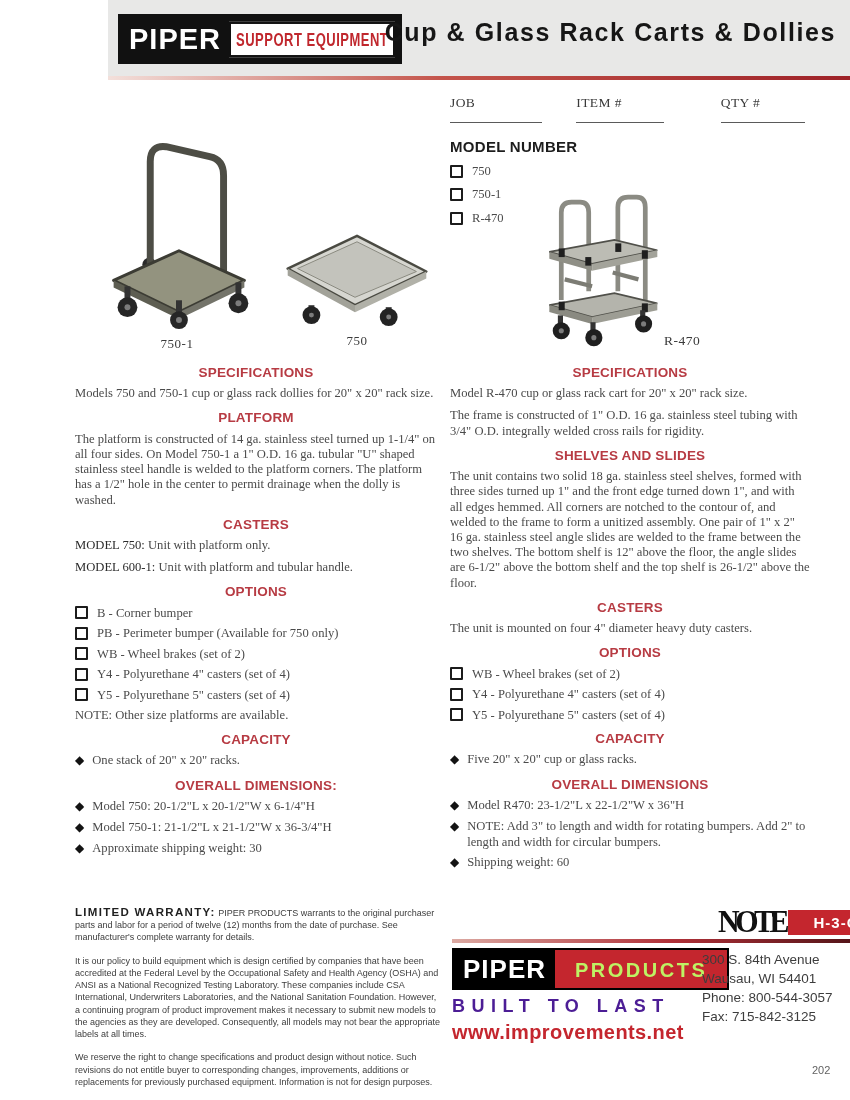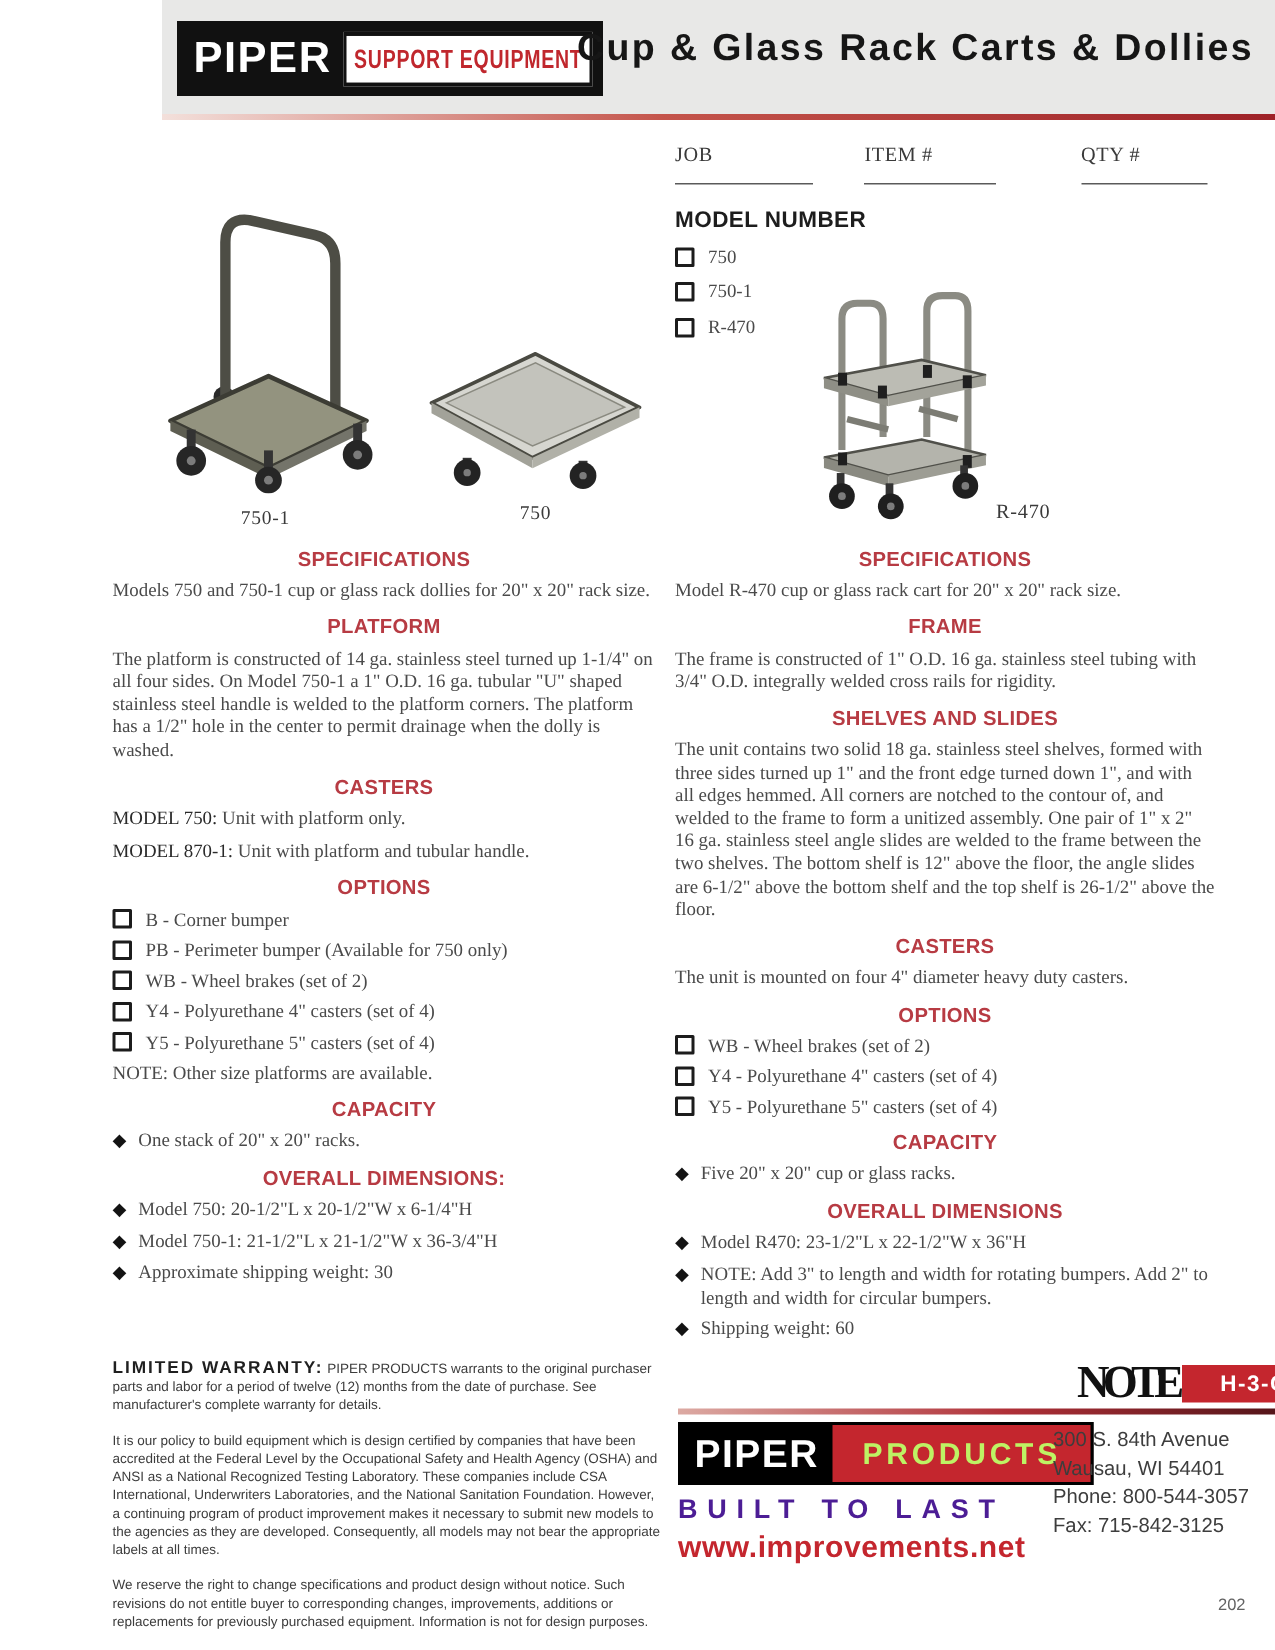--- a/index.html
+++ b/index.html
@@ -179,21 +179,21 @@
     <div class="h-red">PLATFORM</div>
     <p class="p">The platform is constructed of 14 ga. stainless steel turned up 1-1/4" on all four sides. On Model 750-1 a 1" O.D. 16 ga. tubular "U" shaped stainless steel handle is welded to the platform corners. The platform has a 1/2" hole in the center to permit drainage when the dolly is washed.</p>
 
     <div class="h-red">CASTERS</div>
 
     <div class="model-line">
       <span class="lbl">MODEL 750:</span>
       <span>Unit with platform only.</span>
     </div>
     <div class="model-line">
-      <span class="lbl">MODEL 870-1:</span>
+      <span class="lbl">MODEL 600-1:</span>
       <span>Unit with platform and tubular handle.</span>
     </div>
 
     <div class="h-red">OPTIONS</div>
     <div class="chk-row">
       <span class="chk"></span>
       <span class="chk-label">B - Corner bumper</span>
     </div>
     <div class="chk-row">
       <span class="chk"></span>
@@ -231,21 +231,20 @@
     <div class="dia-row">
       <span class="dia">◆</span>
       <span>Approximate shipping weight: 30</span>
     </div>
   </div>
 
   <div class="col col-right">
     <div class="h-red">SPECIFICATIONS</div>
     <p class="p">Model R-470 cup or glass rack cart for 20" x 20" rack size.</p>
 
-    <div class="h-red">FRAME</div>
     <p class="p">The frame is constructed of 1" O.D. 16 ga. stainless steel tubing with 3/4" O.D. integrally welded cross rails for rigidity.</p>
 
     <div class="h-red">SHELVES AND SLIDES</div>
     <p class="p">The unit contains two solid 18 ga. stainless steel shelves, formed with three sides turned up 1" and the front edge turned down 1", and with all edges hemmed. All corners are notched to the contour of, and welded to the frame to form a unitized assembly. One pair of 1" x 2" 16 ga. stainless steel angle slides are welded to the frame between the two shelves. The bottom shelf is 12" above the floor, the angle slides are 6-1/2" above the bottom shelf and the top shelf is 26-1/2" above the floor.</p>
 
     <div class="h-red">CASTERS</div>
     <p class="p">The unit is mounted on four 4" diameter heavy duty casters.</p>
 
     <div class="h-red">OPTIONS</div>
     <div class="chk-row">

